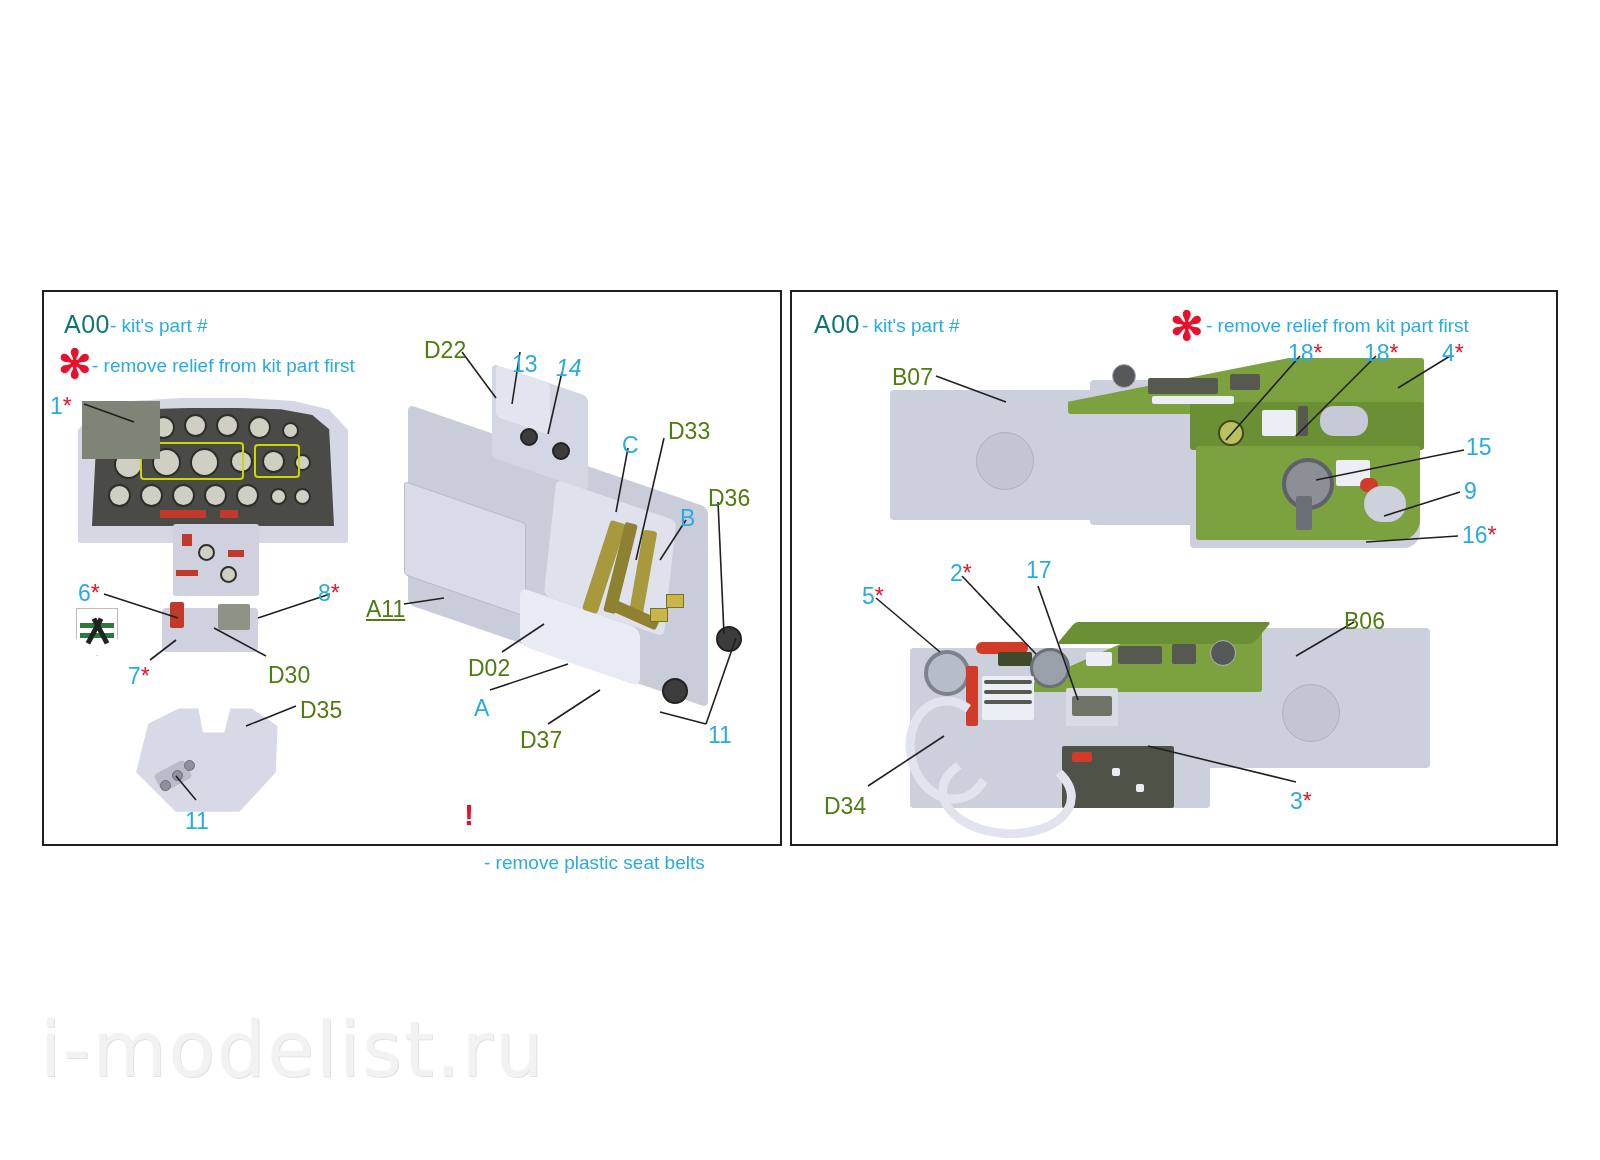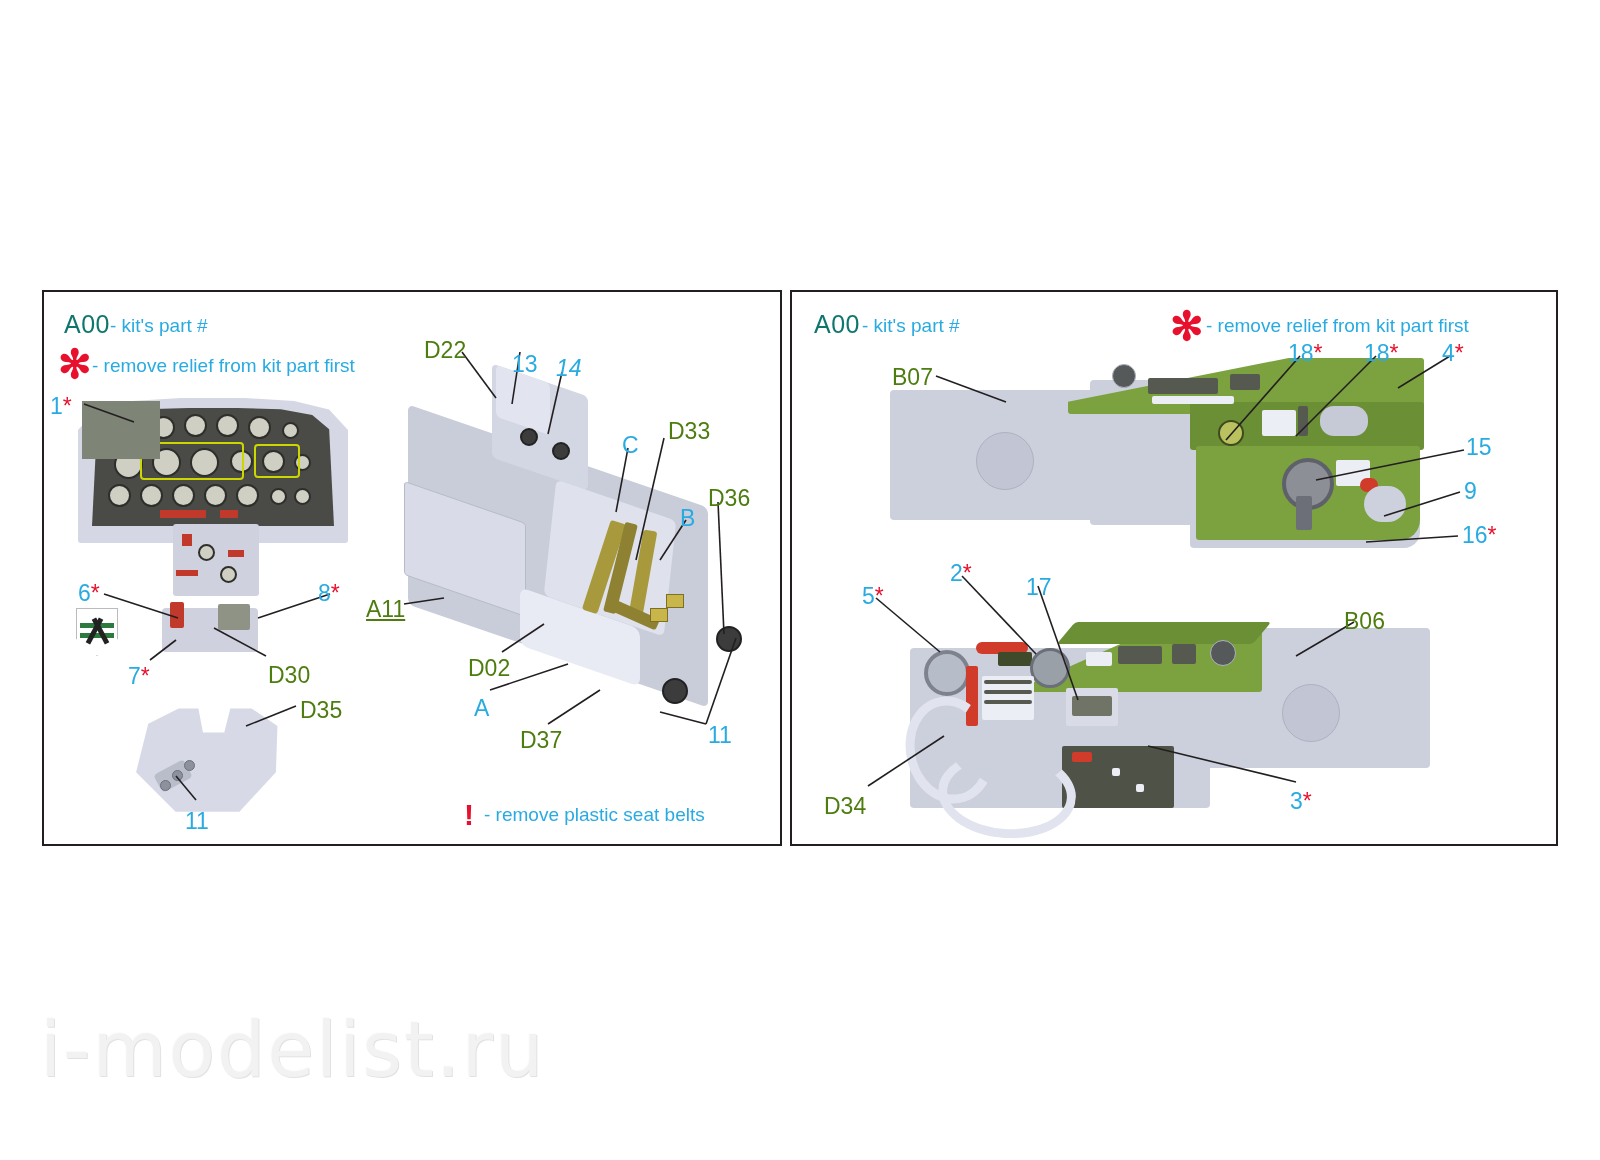--- a/index.html
+++ b/index.html
@@ -242,21 +242,21 @@
 
 <div class="panel" id="panel-left"></div>
 
 <div class="hdr-code" style="left:64px; top:310px;">A00</div>
 <div class="hdr-sub" style="left:110px; top:315px;">- kit's part #</div>
 
 <div class="asterisk" style="left:58px; top:344px;">✻</div>
 <div class="legend-text" style="left:92px; top:355px;">- remove relief from kit part first</div>
 
 <div class="bang" style="left:464px; top:800px;">!</div>
-<div class="legend-text" style="left:484px; top:804px;text-align:center;">- remove plastic seat belts</div>
+<div class="legend-text" style="left:484px; top:852px;text-align:center;">- remove plastic seat belts</div>
 
 <div class="art" id="ip-wrap">
   <div class="ip-body"></div>
   <div class="ip-face"></div>
 
   <div class="dial md" style="left:42px;  top:22px;"></div>
   <div class="dial md" style="left:74px;  top:18px;"></div>
   <div class="dial md" style="left:106px; top:16px;"></div>
   <div class="dial md" style="left:138px; top:16px;"></div>
   <div class="dial md" style="left:170px; top:18px;"></div>
@@ -461,19 +461,19 @@
     <div class="lbl cyan" style="left: 708px; top: 722px;"><span>11</span></div>
     <div class="lbl dark" style="left: 892px; top: 364px;"><span>B07</span></div>
     <div class="lbl cyan" style="left: 1288px; top: 340px;"><span>18</span><span class="star">*</span></div>
     <div class="lbl cyan" style="left: 1364px; top: 340px;"><span>18</span><span class="star">*</span></div>
     <div class="lbl cyan" style="left: 1442px; top: 340px;"><span>4</span><span class="star">*</span></div>
     <div class="lbl cyan" style="left: 1466px; top: 434px;"><span>15</span></div>
     <div class="lbl cyan" style="left: 1464px; top: 478px;"><span>9</span></div>
     <div class="lbl cyan" style="left: 1462px; top: 522px;"><span>16</span><span class="star">*</span></div>
     <div class="lbl cyan" style="left: 862px; top: 583px;"><span>5</span><span class="star">*</span></div>
     <div class="lbl cyan" style="left: 950px; top: 560px;"><span>2</span><span class="star">*</span></div>
-    <div class="lbl cyan" style="left: 1026px; top: 574px;"><span>17</span></div>
+    <div class="lbl cyan" style="left: 1026px; top: 557px;"><span>17</span></div>
     <div class="lbl dark" style="left: 1344px; top: 608px;"><span>B06</span></div>
     <div class="lbl dark" style="left: 824px; top: 793px;"><span>D34</span></div>
     <div class="lbl cyan" style="left: 1290px; top: 788px;"><span>3</span><span class="star">*</span></div>
   </div>
 
 <div id="watermark">i-modelist.ru</div>
 
 </body></html>

